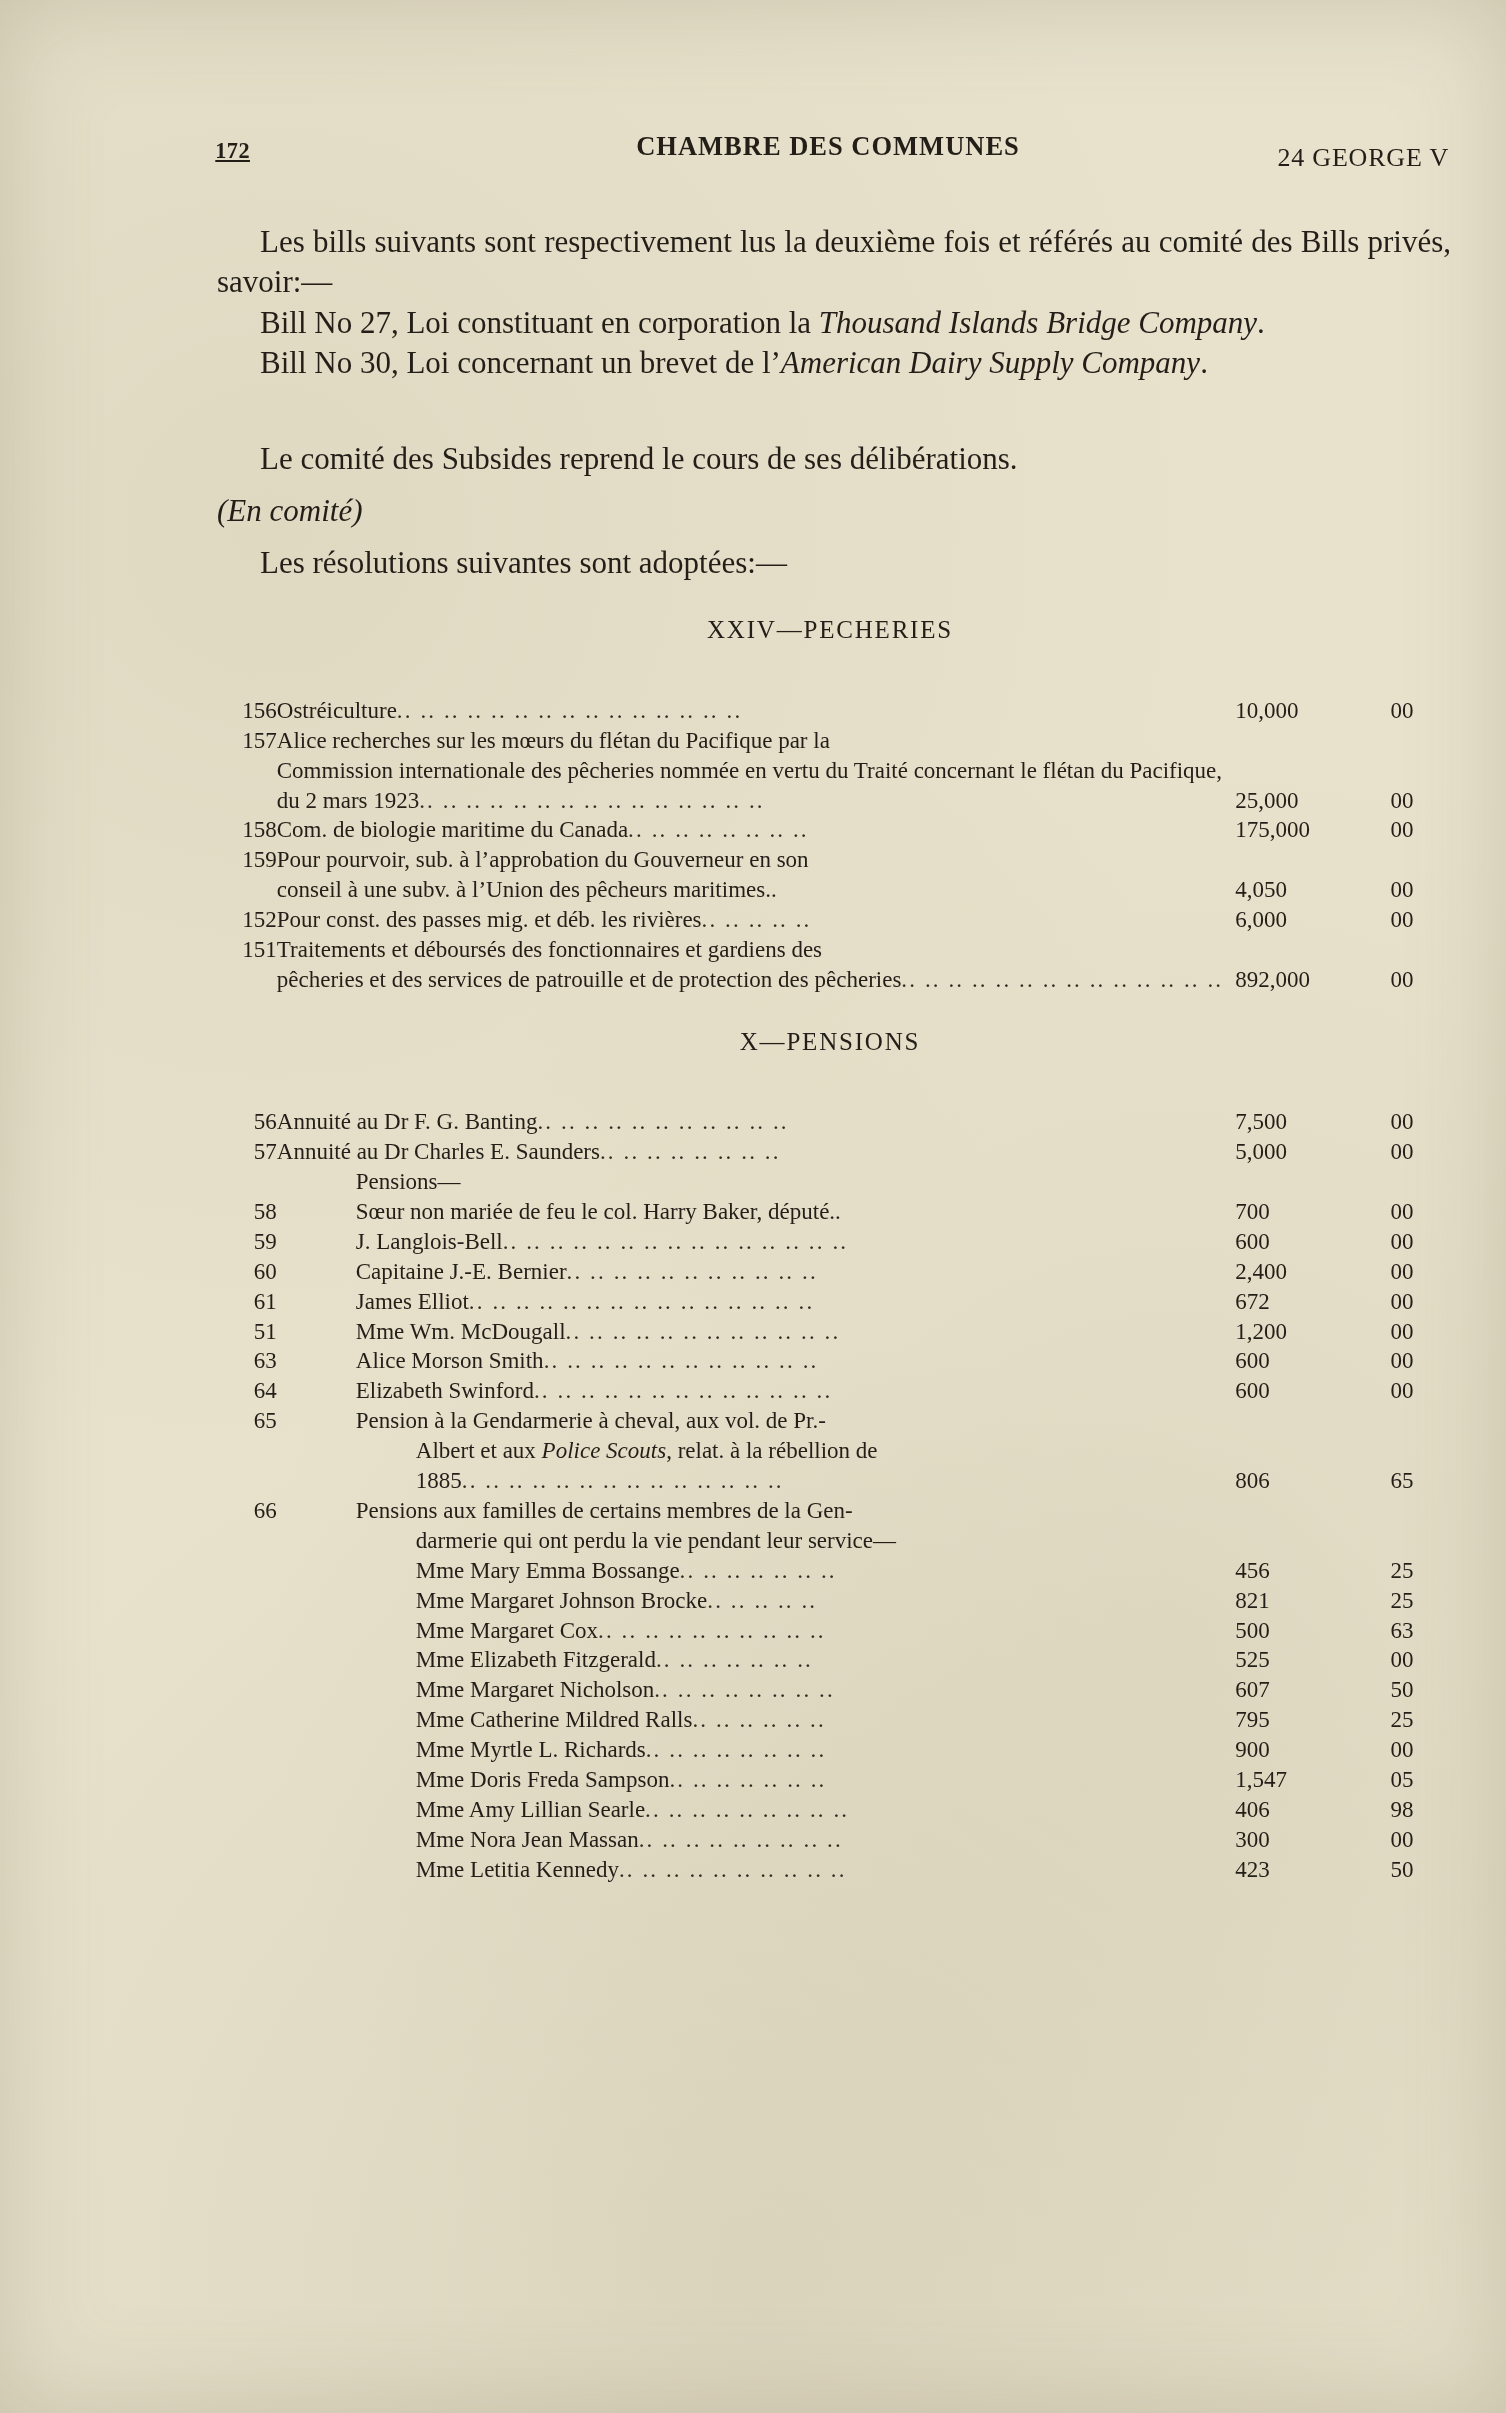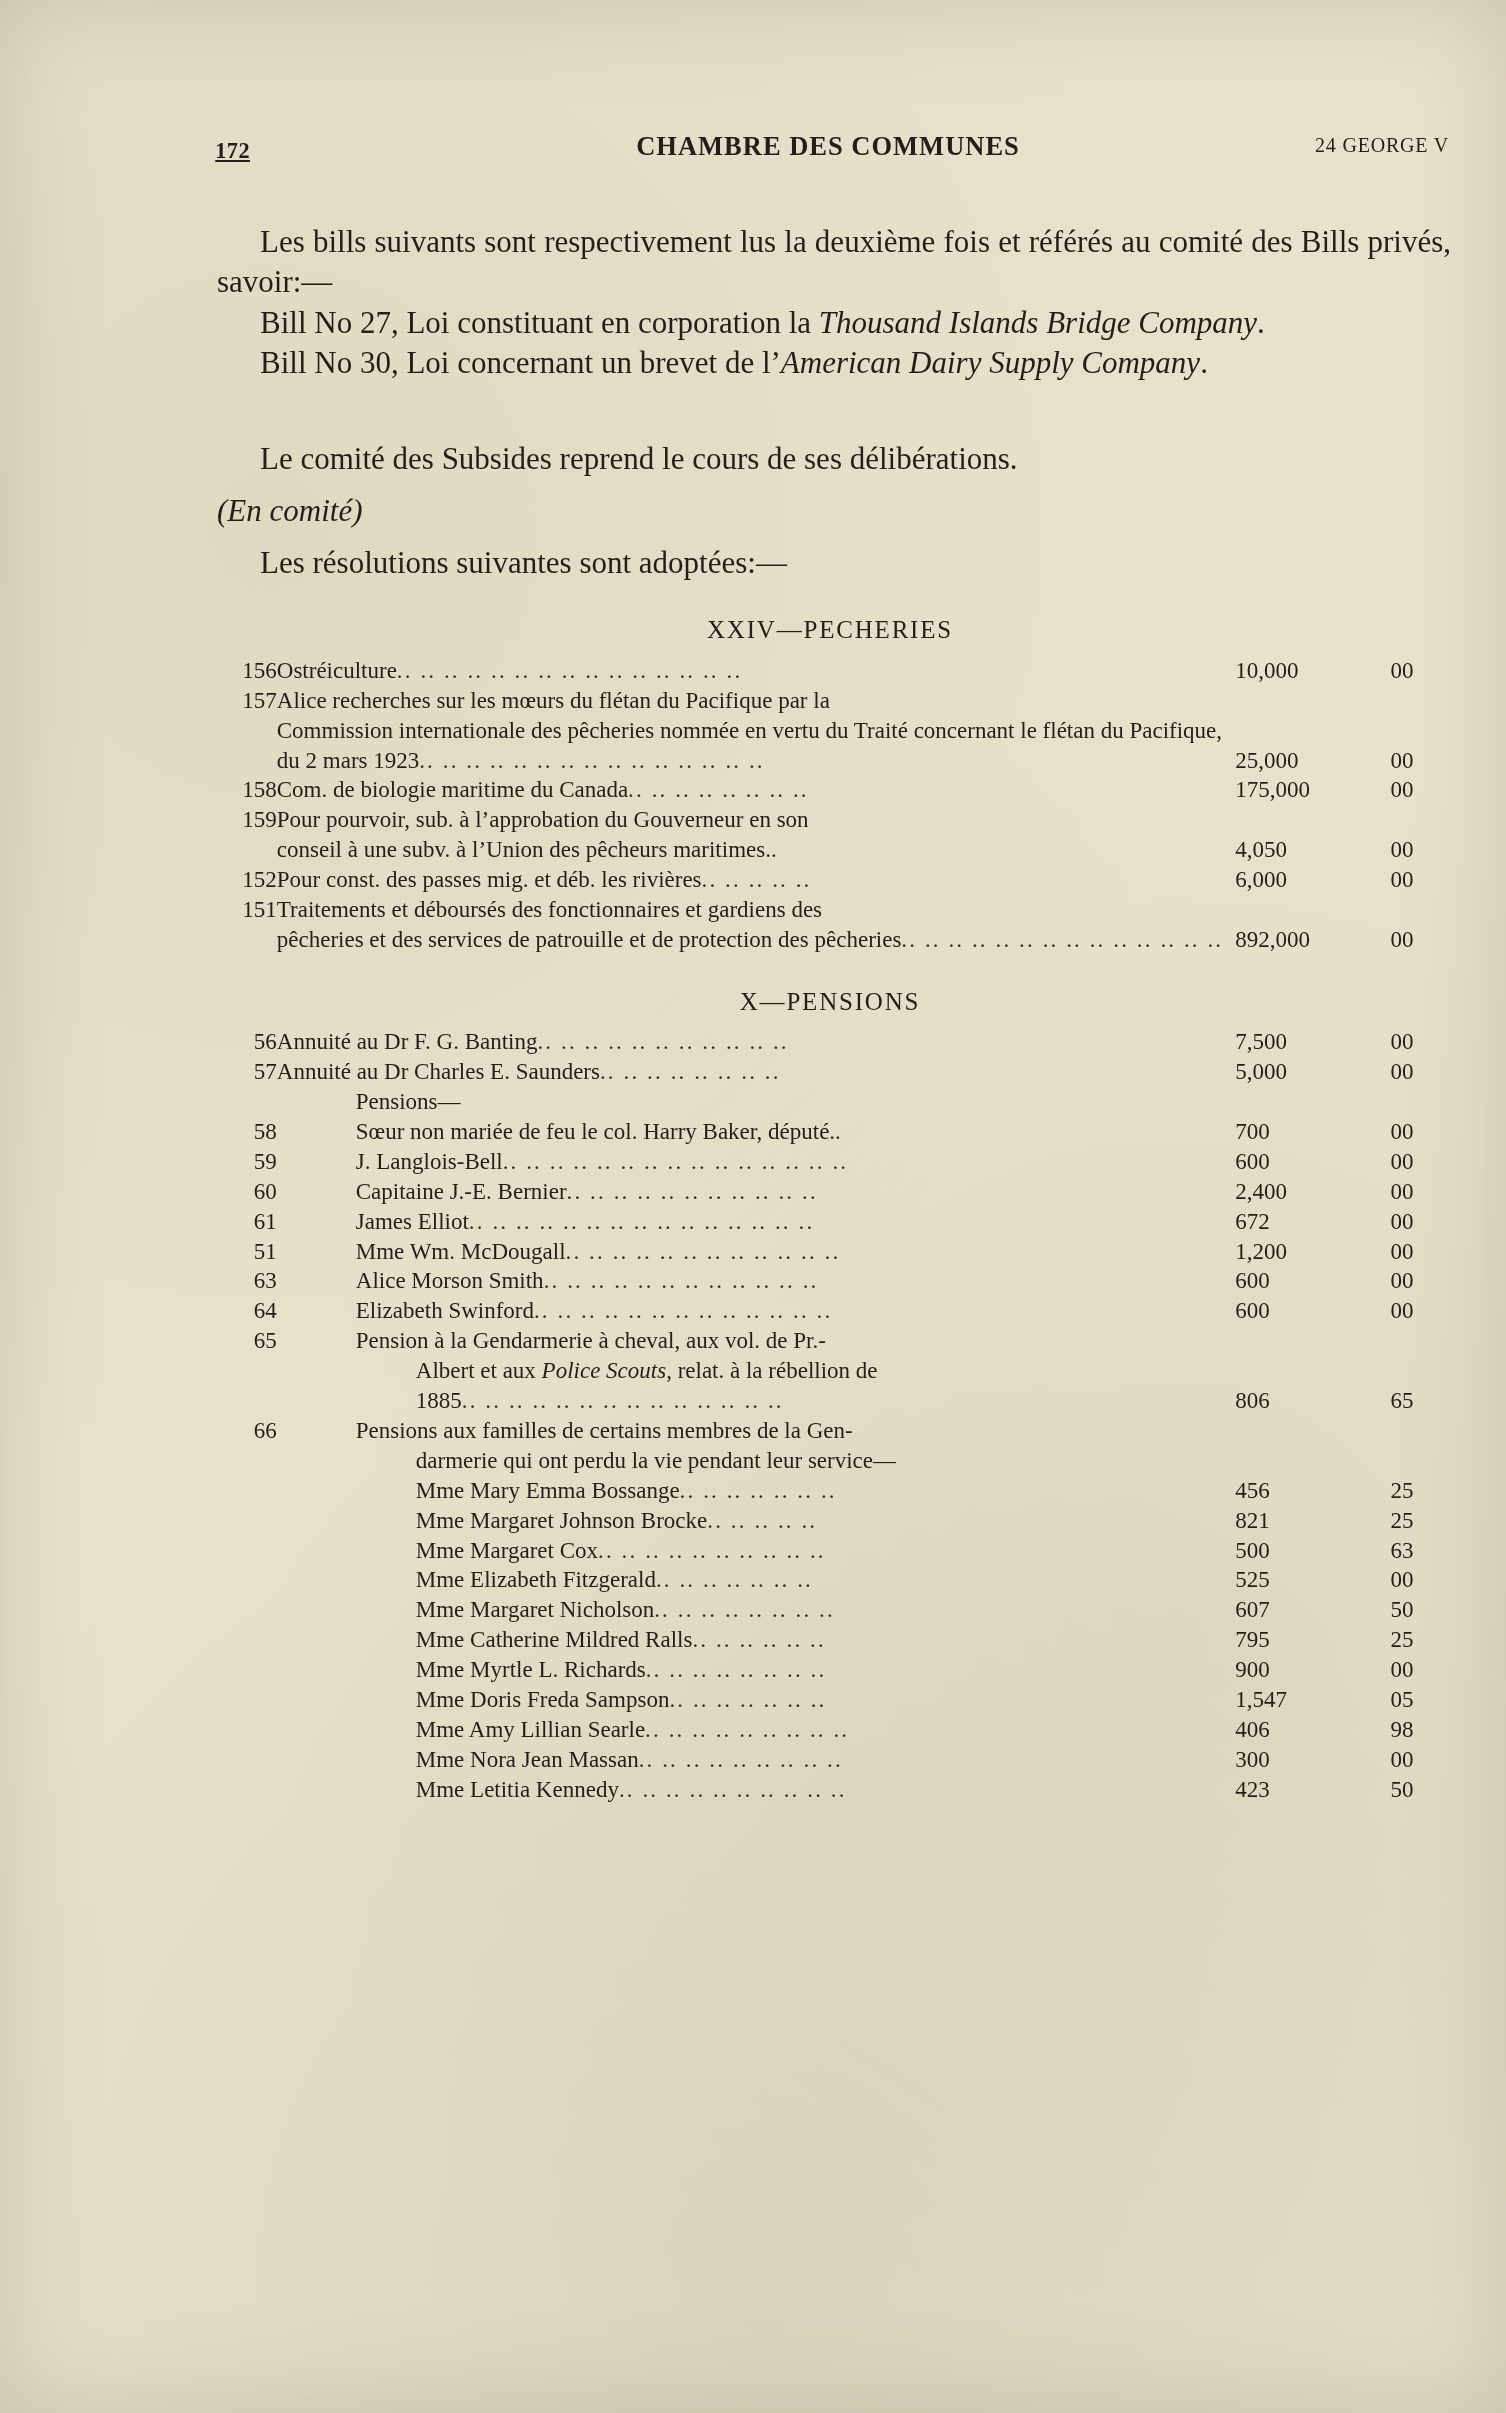--- a/index.html
+++ b/index.html
@@ -50,22 +50,22 @@
     right: 0;
     top: 0;
     text-align: center;
     font-size: 26.5px;
     letter-spacing: 1px;
     font-weight: bold;
   }
   .header .right-title {
     position: absolute;
     right: 0;
-    top: 3px;
-    font-size: 20px;
+    top: 12px;
+    font-size: 26px;
     letter-spacing: 0.8px;
   }
 
   
   .body-block {
     position: absolute;
     left: 209px;
     top: 222px;
     width: 1242px;
   }
@@ -88,20 +88,21 @@
     font-size: 25px;
     letter-spacing: 1.8px;
     margin: 0;
   }
 
   
   table.ledger {
     width: 1242px;
     border-collapse: collapse;
     font-size: 23px;
+    margin-top: 40px;
   }
   table.ledger td {
     vertical-align: top;
     padding: 0;
     line-height: 1.30;
   }
   td.num {
     width: 65px;
     text-align: right;
     padding-right: 13.2px;

